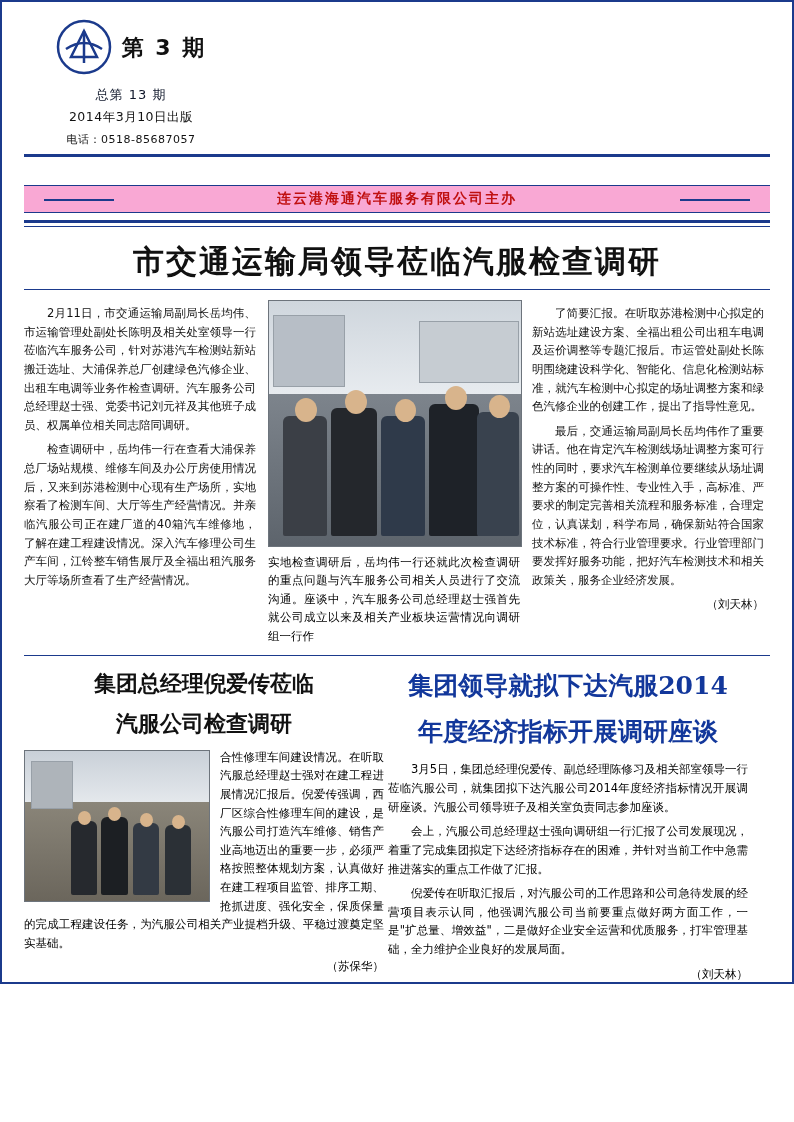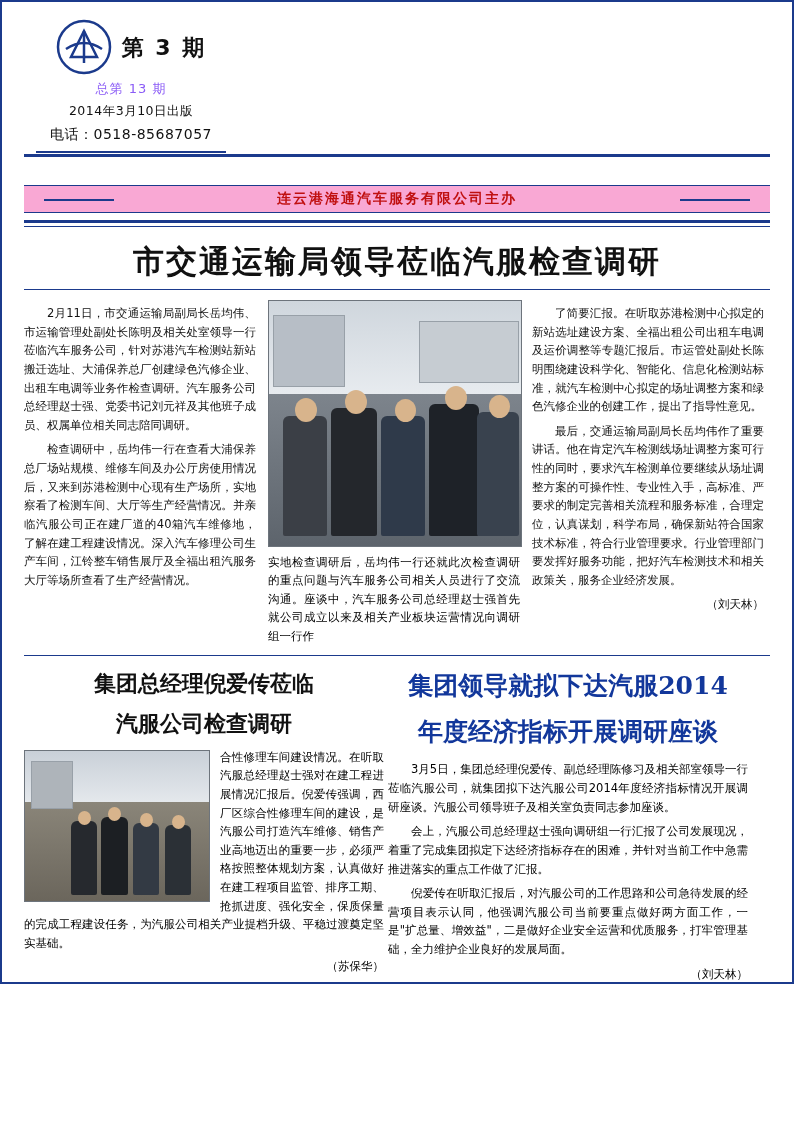--- a/index.html
+++ b/index.html
@@ -32,24 +32,24 @@
     height:58px;
   }
   .issue-line{
     font-family:"DejaVu Sans","Liberation Sans",sans-serif;
     font-size:19px;font-weight:bold;color:#111;
     letter-spacing:2px;
     margin-top:2px;
   }
   .issue-big{font-size:22px;}
   .sub-line{
-    font-size:13px;color:#8b5cf6;margin-top:4px;letter-spacing:1px;
+    font-size:13px;color:#0f172a;margin-top:10px;letter-spacing:1px;
   }
   .sub-line2{font-size:12.5px;color:#111;margin-top:5px;letter-spacing:0.5px;}
-  .tel-line{font-size:14px;color:#111;margin-top:6px;letter-spacing:0.5px;}
+  .tel-line{font-size:11px;color:#111;margin-top:6px;letter-spacing:0.5px;}
   .mh-left .rule{
     width:190px;height:2px;background:#1b3a8c;margin:7px auto 0 auto;
   }
   .mh-right{
     position:absolute;left:224px;top:18px;width:540px;text-align:center;
   }
   .cn-title{
     font-family:"DejaVu Serif","Liberation Serif",serif;
     font-size:62px;font-weight:bold;color:#d01212;
     letter-spacing:10px;

